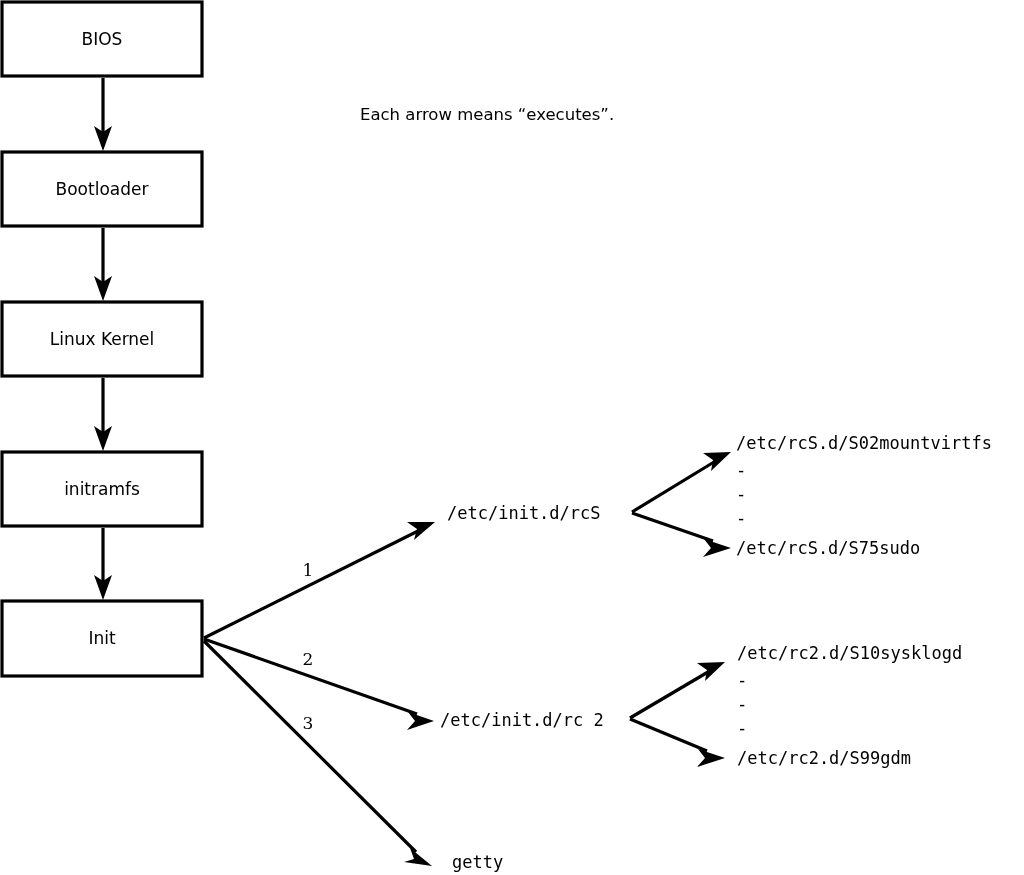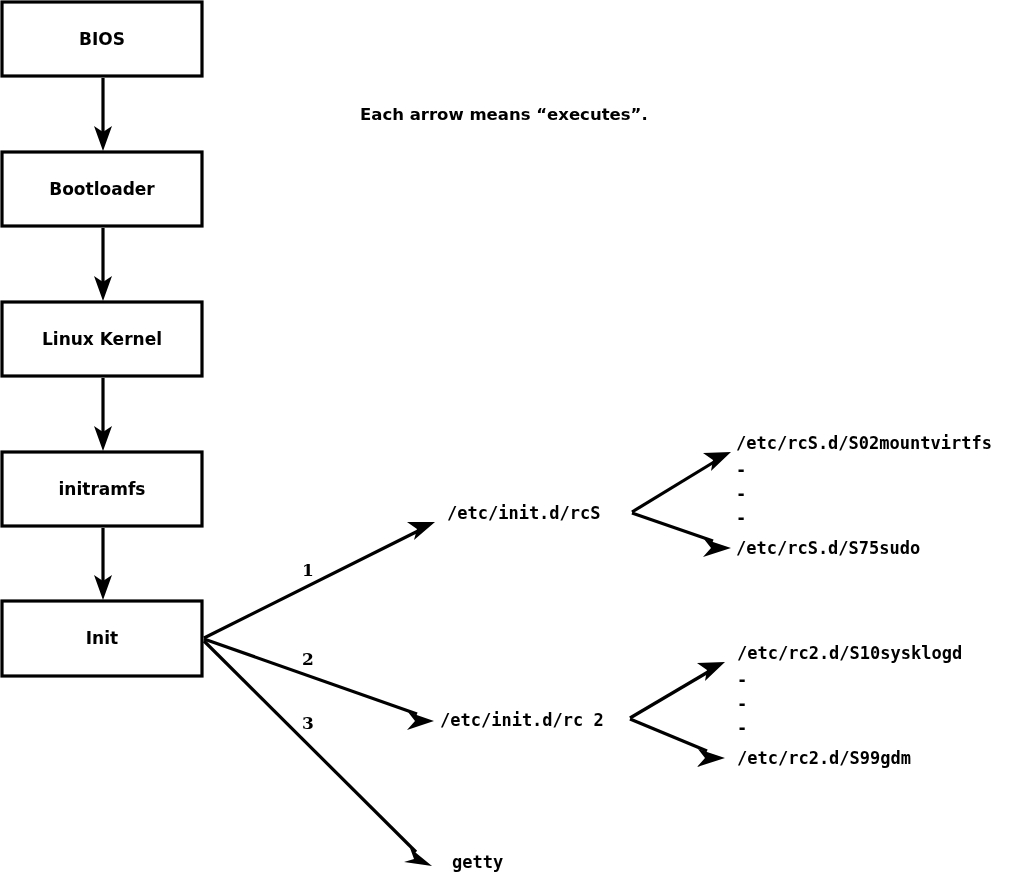--- a/index.html
+++ b/index.html
@@ -7,21 +7,20 @@
     padding: 0;
     background: #ffffff;
   }
   #canvas {
     position: relative;
     width: 1024px;
     height: 875px;
     background: #ffffff;
     overflow: hidden;
     font-family: "DejaVu Sans", sans-serif;
-    font-weight: bold;
   }
   #diagram-svg {
     position: absolute;
     left: 0;
     top: 0;
     width: 1024px;
     height: 875px;
   }
   .box-label {
     font-family: "DejaVu Sans", sans-serif;

